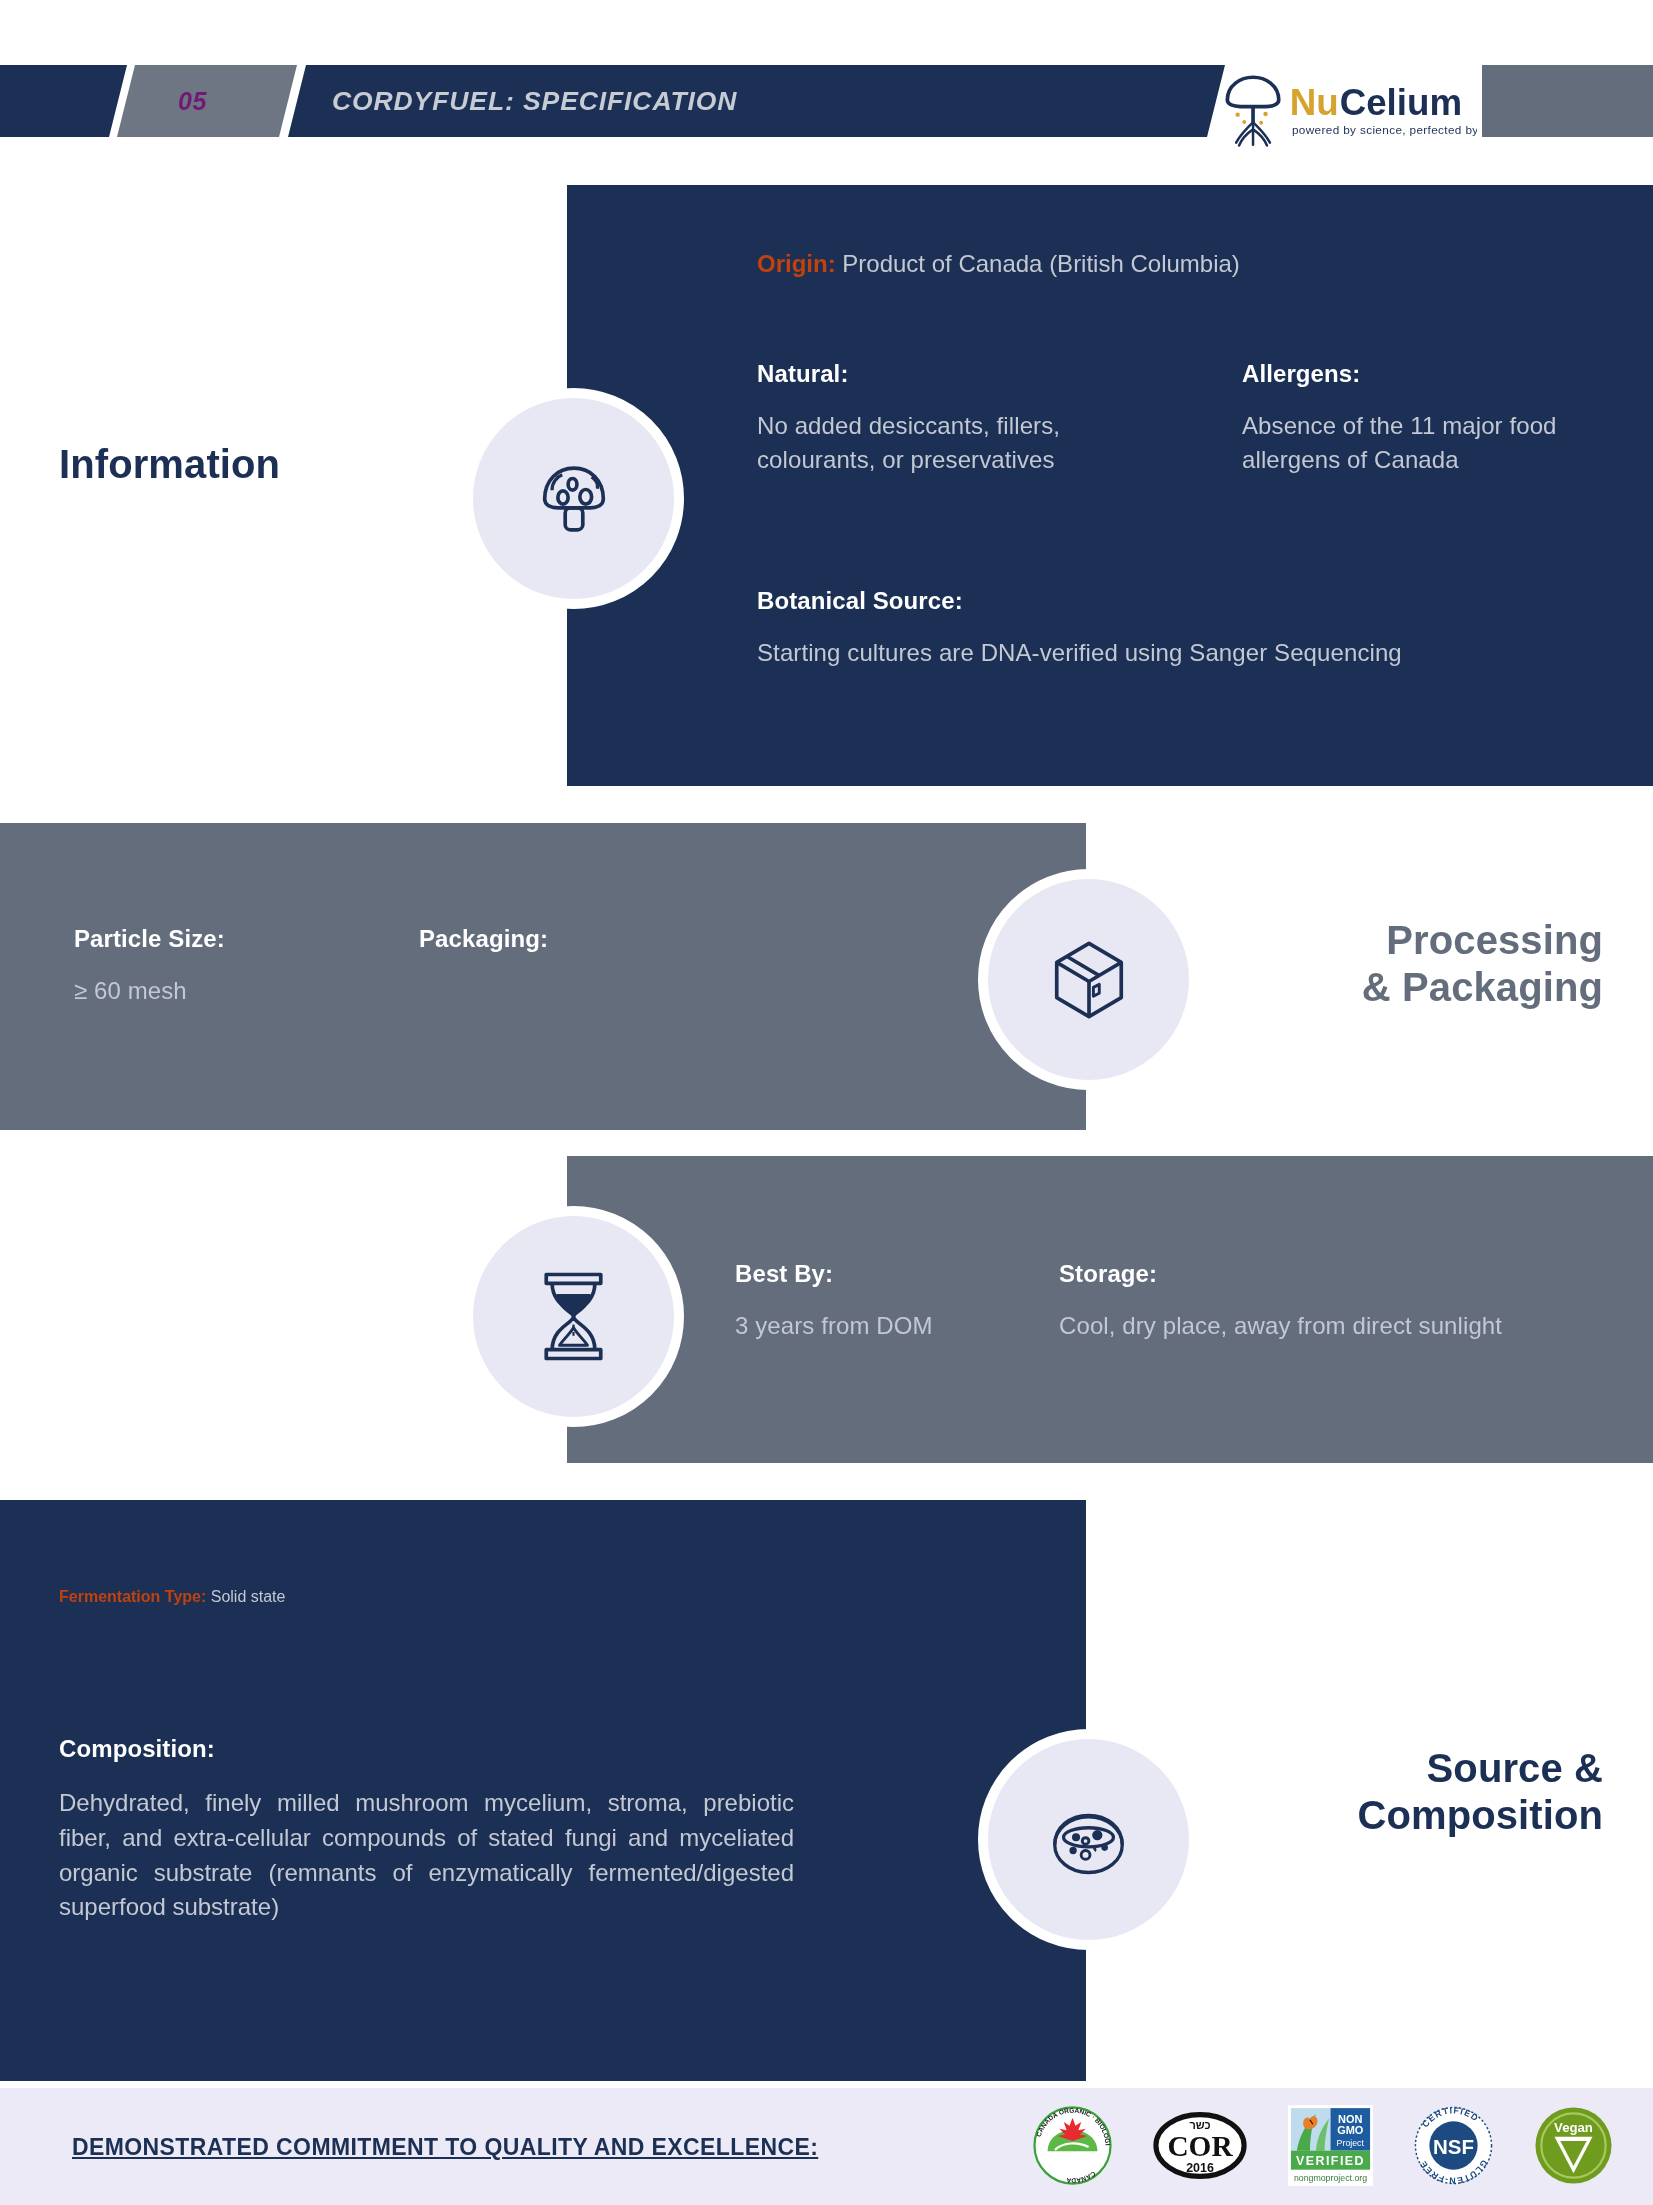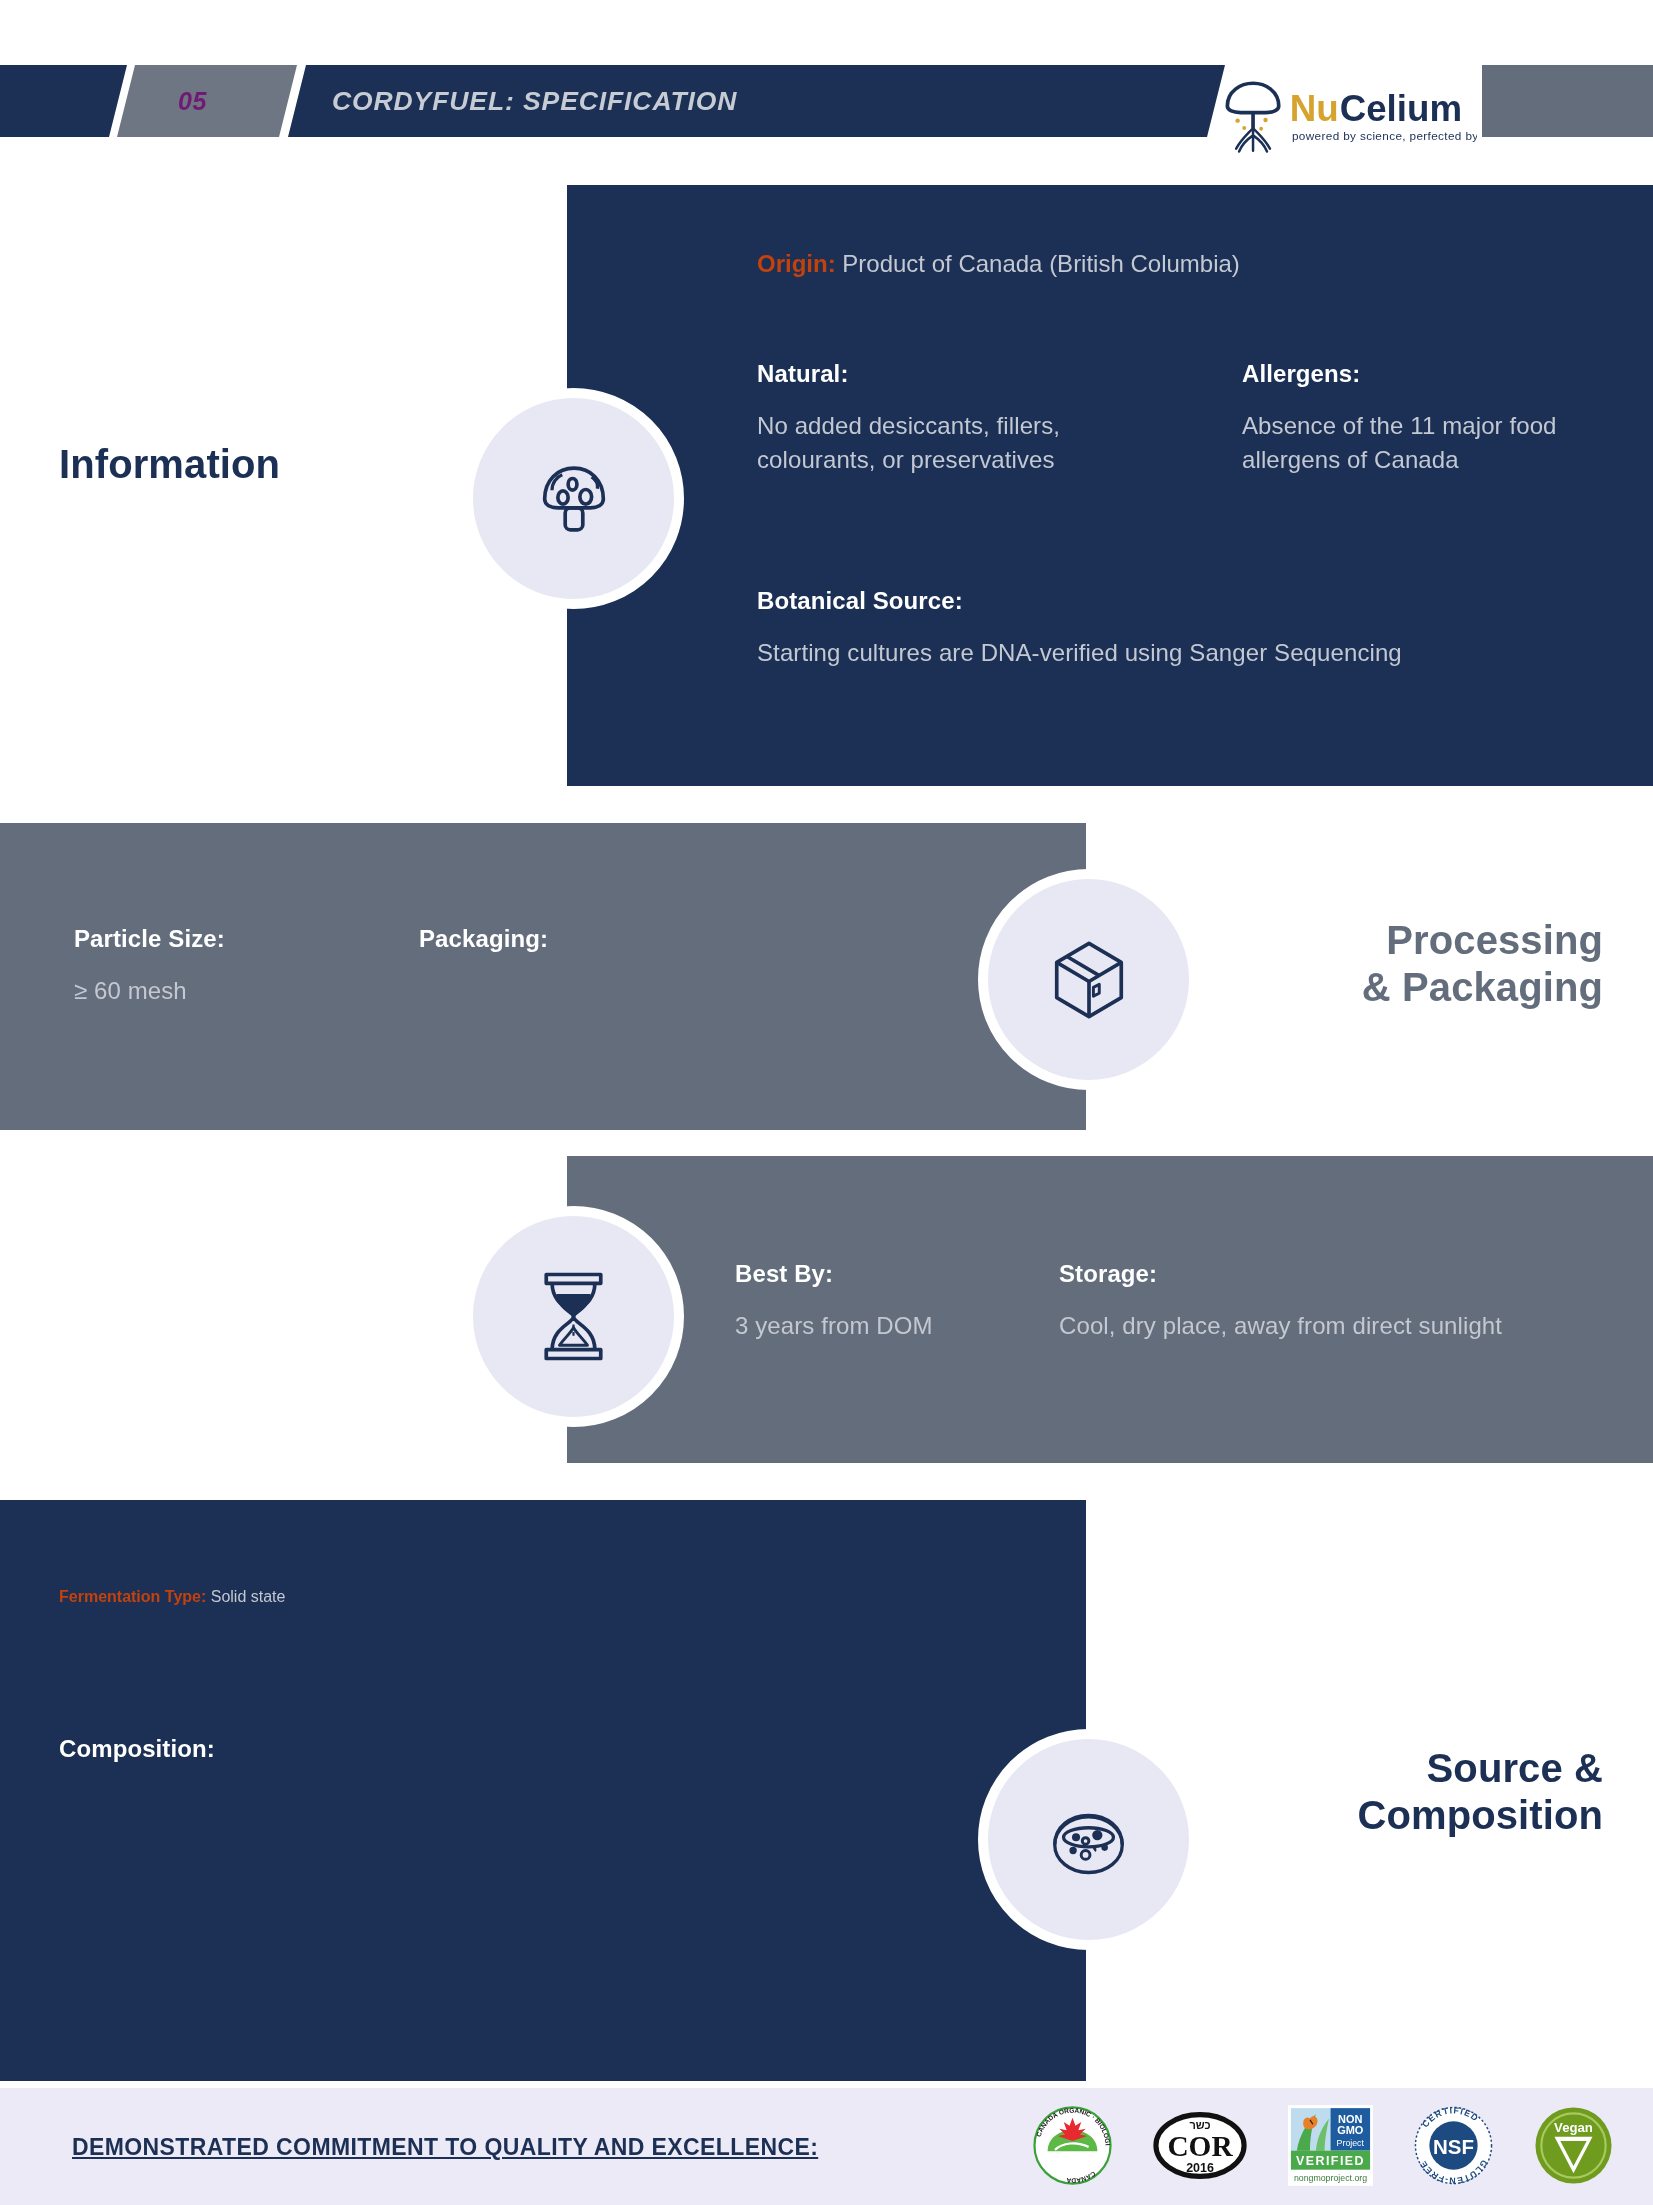--- a/index.html
+++ b/index.html
@@ -22,21 +22,21 @@
   .hdr-num-label {
     position:absolute; left:178px; top:0; height:72px; line-height:72px;
     font-style:italic; font-weight:700; font-size:25px; color:#701a75;
     letter-spacing:0.7px; z-index:5;
   }
   .hdr-title-label {
     position:absolute; left:332px; top:0; height:72px; line-height:72px;
     font-style:italic; font-weight:700; font-size:26.5px; color:#c6cbd4;
     letter-spacing:0.9px; z-index:5;
   }
-  .logo { position:absolute; left:1220px; top:78px; width:257px; height:78px; z-index:6; }
+  .logo { position:absolute; left:1220px; top:72px; width:257px; height:78px; z-index:6; }
   .logo svg { display:block; }
 
   
   .panel { position:absolute; }
   .navy  { background:#1b3054; }
   .gray  { background:#636d7b; }
 
   .p1 { left:567px; top:185px;  width:1086px; height:601px; }
   .p2 { left:0px;   top:823px; width:1086px; height:307px; }
   .p3 { left:567px; top:1156px; width:1086px; height:307px; }
@@ -266,20 +266,21 @@
       </svg>
     </span>
   </div>
 
   <div class="blk p4-ferment">
     <span class="inline-label">Fermentation Type:</span>
     <span class="inline-value">Solid state</span>
   </div>
 
   <div class="blk p4-comp-lbl fld-label">Composition:</div>
+  <div class="blk p4-comp-txt">Dehydrated, finely milled mushroom mycelium, stroma, prebiotic fiber, and extra-cellular compounds of stated fungi and myceliated organic substrate (remnants of enzymatically fermented/digested superfood substrate)</div>
 
   <div class="footer">
     <div class="footer-text">DEMONSTRATED COMMITMENT TO QUALITY AND EXCELLENCE:</div>
 
     <div class="badges">
 
       <span class="badge">
         <svg width="79" height="79" viewBox="0 0 108 108">
           <circle cx="54" cy="54" r="52" fill="#ffffff" stroke="#3aa03a" stroke-width="3"></circle>
           <circle cx="54" cy="54" r="38" fill="#ffffff"></circle>

